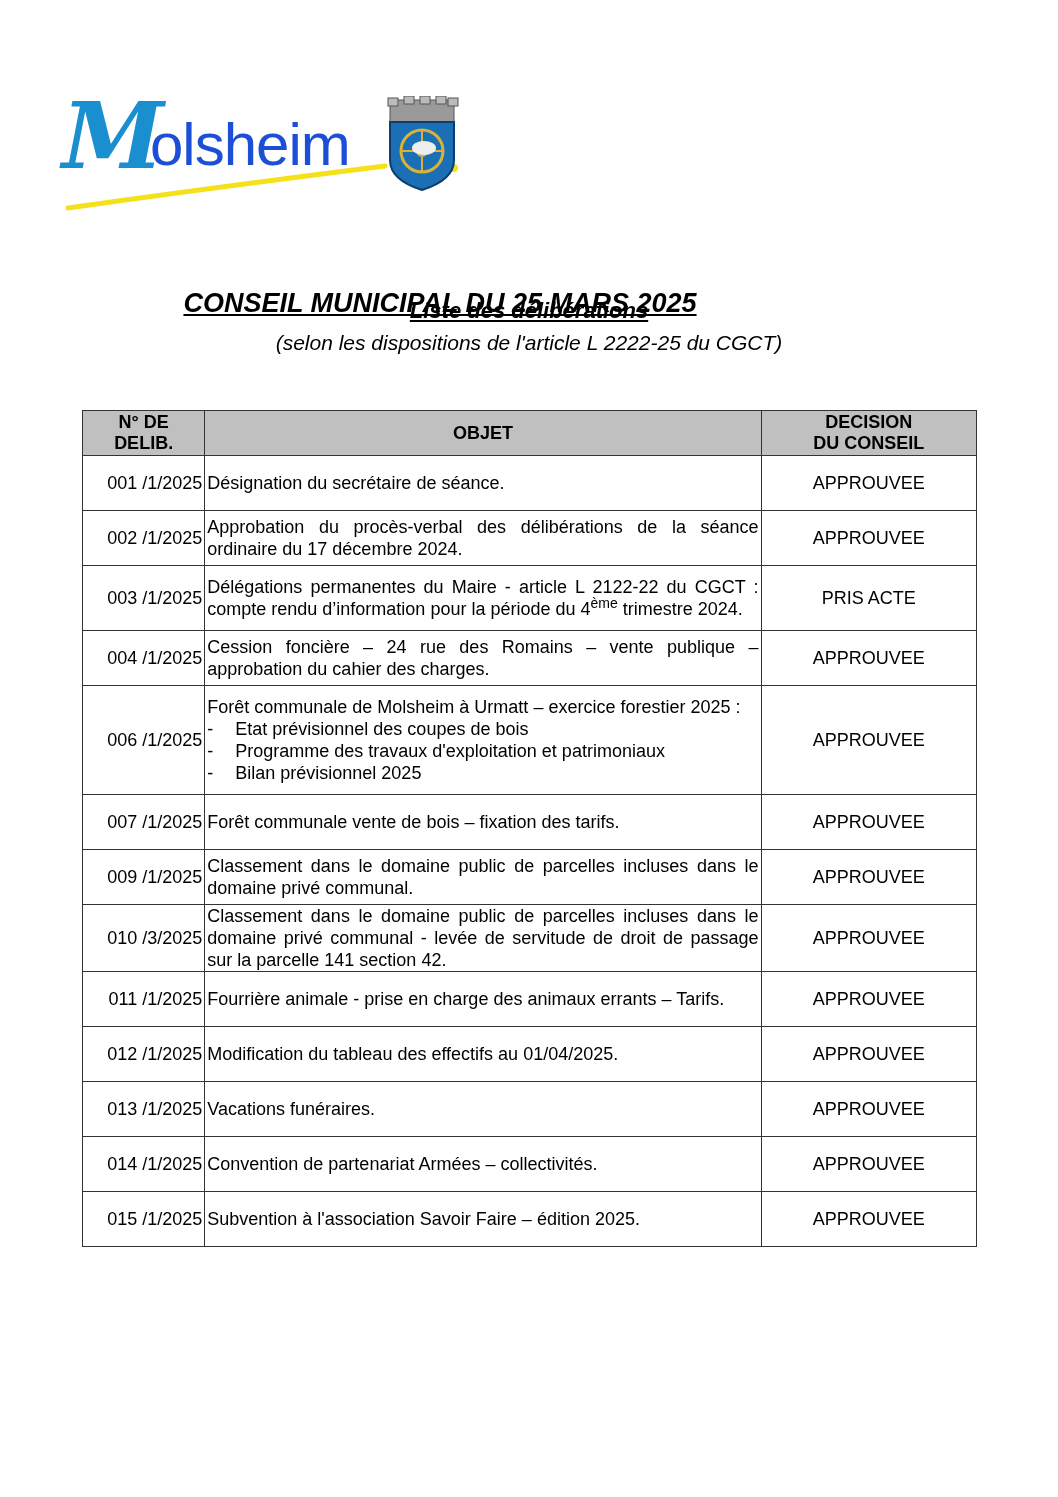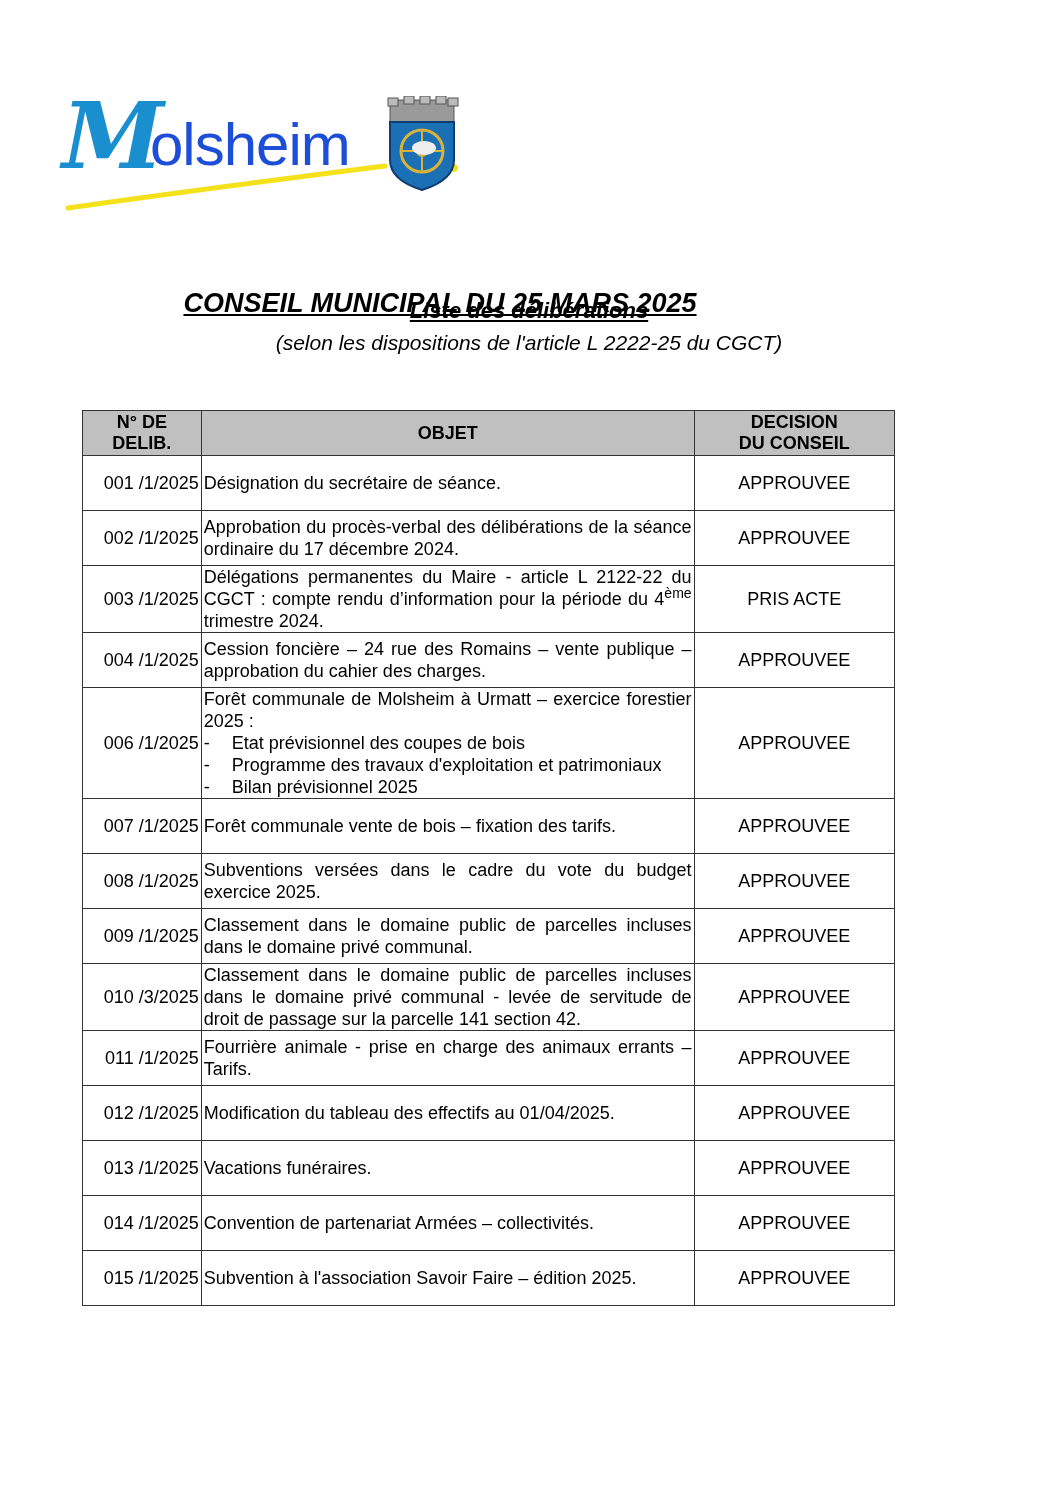--- a/index.html
+++ b/index.html
@@ -5,21 +5,21 @@
     html, body { margin:0; padding:0; background:#fff; }
     body { width:1058px; height:1497px; position:relative; font-family:"Liberation Sans", sans-serif; color:#000; overflow:hidden; }
     .logo { position:absolute; left:60px; top:88px; width:410px; height:130px; }
     .logo-M { position:absolute; left:2px; top:-6px; font-family:"DejaVu Serif", serif; font-style:italic; font-weight:bold; font-size:92px; color:#1a8fd0; letter-spacing:-4px; }
     .logo-rest { position:absolute; left:90px; top:22px; font-size:60px; color:#1d4ed8; font-weight:normal; letter-spacing:-1px; }
     .swoosh { position:absolute; left:0; top:0; }
     .crest { position:absolute; left:324px; top:8px; width:76px; height:96px; }
     .title { position:absolute; left:0; width:880px; text-align:center; top:242px; font-size:27px; font-weight:bold; font-style:italic; text-decoration:underline;margin-top:46px; }
     .subtitle { position:absolute; left:0; width:1058px; text-align:center; top:298px; font-size:22px; font-weight:bold; font-style:italic; text-decoration:underline; }
     .subnote { position:absolute; left:0; width:1058px; text-align:center; top:331px; font-size:21px; font-style:italic; }
-    table.delib { position:absolute; left:82px; top:410px; width:813px; border-collapse:collapse; font-size:18px; }
+    table.delib { position:absolute; left:82px; top:410px; width:895px; border-collapse:collapse; font-size:18px; }
     table.delib th, table.delib td { border:1.5px solid #333; padding:0 2px; vertical-align:middle; }
     table.delib th { background:#c0c0c0; font-weight:bold; text-align:center; height:44px; line-height:21px; }
     .col-num { width:117px; }
     .col-obj { width:550px; }
     .col-dec { width:210px;margin-left:44px; }
     td.num { text-align:right; white-space:nowrap; padding-right:2px; }
     td.obj { text-align:justify; line-height:22px; padding:2px 3px; }
     td.dec { text-align:center; }
     tr.r1 td { height:54px; }
     tr.r2 td { height:54px; }
@@ -112,25 +112,20 @@
           </div>
       </td>
       <td class="dec">APPROUVEE</td>
     </tr>
     <tr class="r1">
       <td class="num">007 /1/2025</td>
       <td class="obj">Forêt communale vente de bois – fixation des tarifs.</td>
       <td class="dec">APPROUVEE</td>
     </tr>
     <tr class="r2">
-      <td class="num">008 /1/2025</td>
-      <td class="obj">Subventions versées dans le cadre du vote du budget exercice 2025.</td>
-      <td class="dec">APPROUVEE</td>
-    </tr>
-    <tr class="r2">
       <td class="num">009 /1/2025</td>
       <td class="obj">Classement dans le domaine public de parcelles incluses dans le domaine privé communal.</td>
       <td class="dec">APPROUVEE</td>
     </tr>
     <tr class="r3">
       <td class="num">010 /3/2025</td>
       <td class="obj">Classement dans le domaine public de parcelles incluses dans le domaine privé communal - levée de servitude de droit de passage sur la parcelle 141 section 42.</td>
       <td class="dec">APPROUVEE</td>
     </tr>
     <tr class="r2">

